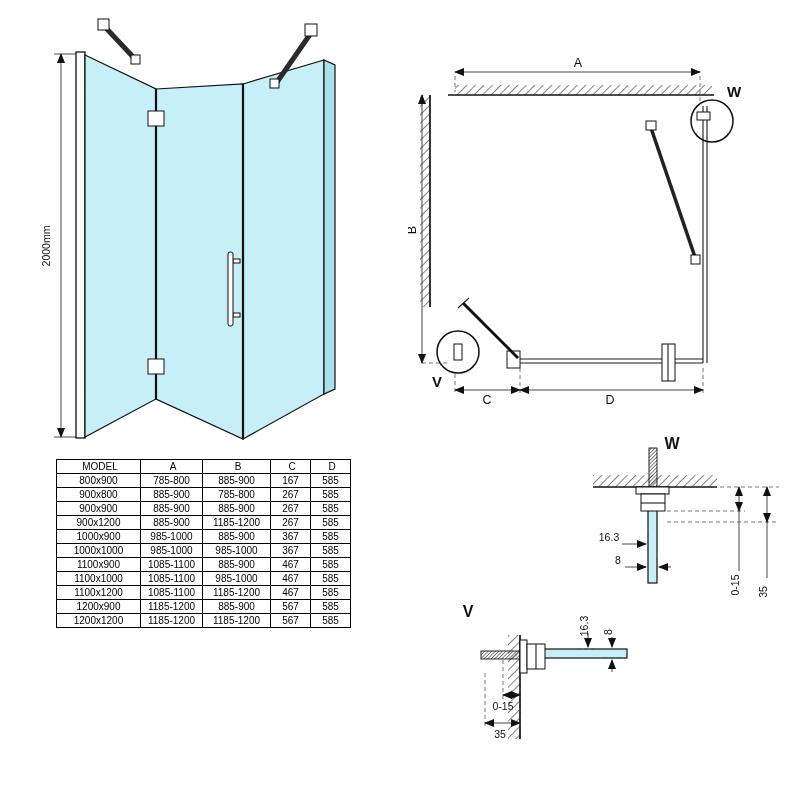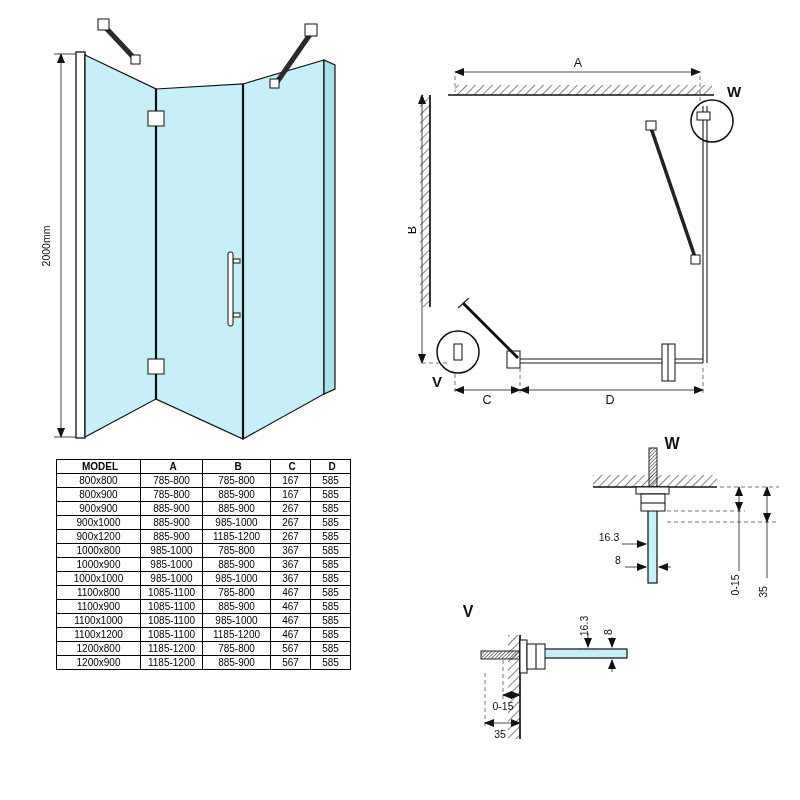--- a/index.html
+++ b/index.html
@@ -28,21 +28,21 @@
   .detcirc   { fill:none; stroke:#111; stroke-width:1.5; }
   .dim-label    { font-size:10.5px; }
   .dim-label-lg { font-size:12.5px; }
   .det-title { font-size:16px; font-weight:bold; }
   .det-label { font-size:15px; font-weight:bold; }
   .ta-m { text-anchor:middle; }
 
   #size-table { position:absolute; left:56px; top:459px; border-collapse:collapse; background:#fff; }
   #size-table th, #size-table td { border:1px solid #000; font-size:10px; text-align:center;
        padding:1px 3px; height:13px; white-space:nowrap; }
-  #size-table th { font-weight:bold;padding-left:6px; }
+  #size-table th { font-weight:normal;padding-left:6px; }
   #size-table th:nth-child(1), #size-table td:nth-child(1){ width:84px; }
   #size-table th:nth-child(2), #size-table td:nth-child(2){ width:62px; }
   #size-table th:nth-child(3), #size-table td:nth-child(3){ width:68px; }
   #size-table th:nth-child(4), #size-table td:nth-child(4){ width:40px; }
   #size-table th:nth-child(5), #size-table td:nth-child(5){ width:40px; }
 </style>
 </head>
 <body>
 
 <div class="stage">
@@ -264,83 +264,62 @@
       <tr>
           <th>MODEL</th>
           <th>A</th>
           <th>B</th>
           <th>C</th>
           <th>D</th>
         </tr>
     </thead>
     <tbody>
         <tr>
-          <td>800x800</td>
-          <td>785-800</td>
-          <td>785-800</td>
-          <td>167</td>
-          <td>585</td>
-        </tr>
-        <tr>
           <td>800x900</td>
           <td>785-800</td>
           <td>885-900</td>
           <td>167</td>
           <td>585</td>
         </tr>
         <tr>
+          <td>900x800</td>
+          <td>885-900</td>
+          <td>785-800</td>
+          <td>267</td>
+          <td>585</td>
+        </tr>
+        <tr>
           <td>900x900</td>
           <td>885-900</td>
           <td>885-900</td>
           <td>267</td>
           <td>585</td>
         </tr>
         <tr>
-          <td>900x1000</td>
-          <td>885-900</td>
-          <td>985-1000</td>
+          <td>900x1200</td>
+          <td>885-900</td>
+          <td>1185-1200</td>
           <td>267</td>
-          <td>585</td>
-        </tr>
-        <tr>
-          <td>900x1200</td>
-          <td>885-900</td>
-          <td>1185-1200</td>
-          <td>267</td>
-          <td>585</td>
-        </tr>
-        <tr>
-          <td>1000x800</td>
-          <td>985-1000</td>
-          <td>785-800</td>
-          <td>367</td>
           <td>585</td>
         </tr>
         <tr>
           <td>1000x900</td>
           <td>985-1000</td>
           <td>885-900</td>
           <td>367</td>
           <td>585</td>
         </tr>
         <tr>
           <td>1000x1000</td>
           <td>985-1000</td>
           <td>985-1000</td>
           <td>367</td>
           <td>585</td>
         </tr>
         <tr>
-          <td>1100x800</td>
-          <td>1085-1100</td>
-          <td>785-800</td>
-          <td>467</td>
-          <td>585</td>
-        </tr>
-        <tr>
           <td>1100x900</td>
           <td>1085-1100</td>
           <td>885-900</td>
           <td>467</td>
           <td>585</td>
         </tr>
         <tr>
           <td>1100x1000</td>
           <td>1085-1100</td>
           <td>985-1000</td>
@@ -348,29 +327,29 @@
           <td>585</td>
         </tr>
         <tr>
           <td>1100x1200</td>
           <td>1085-1100</td>
           <td>1185-1200</td>
           <td>467</td>
           <td>585</td>
         </tr>
         <tr>
-          <td>1200x800</td>
-          <td>1185-1200</td>
-          <td>785-800</td>
+          <td>1200x900</td>
+          <td>1185-1200</td>
+          <td>885-900</td>
           <td>567</td>
           <td>585</td>
         </tr>
         <tr>
-          <td>1200x900</td>
-          <td>1185-1200</td>
-          <td>885-900</td>
+          <td>1200x1200</td>
+          <td>1185-1200</td>
+          <td>1185-1200</td>
           <td>567</td>
           <td>585</td>
         </tr>
       </tbody>
   </table>
 
 </div>
 
 </body></html>

